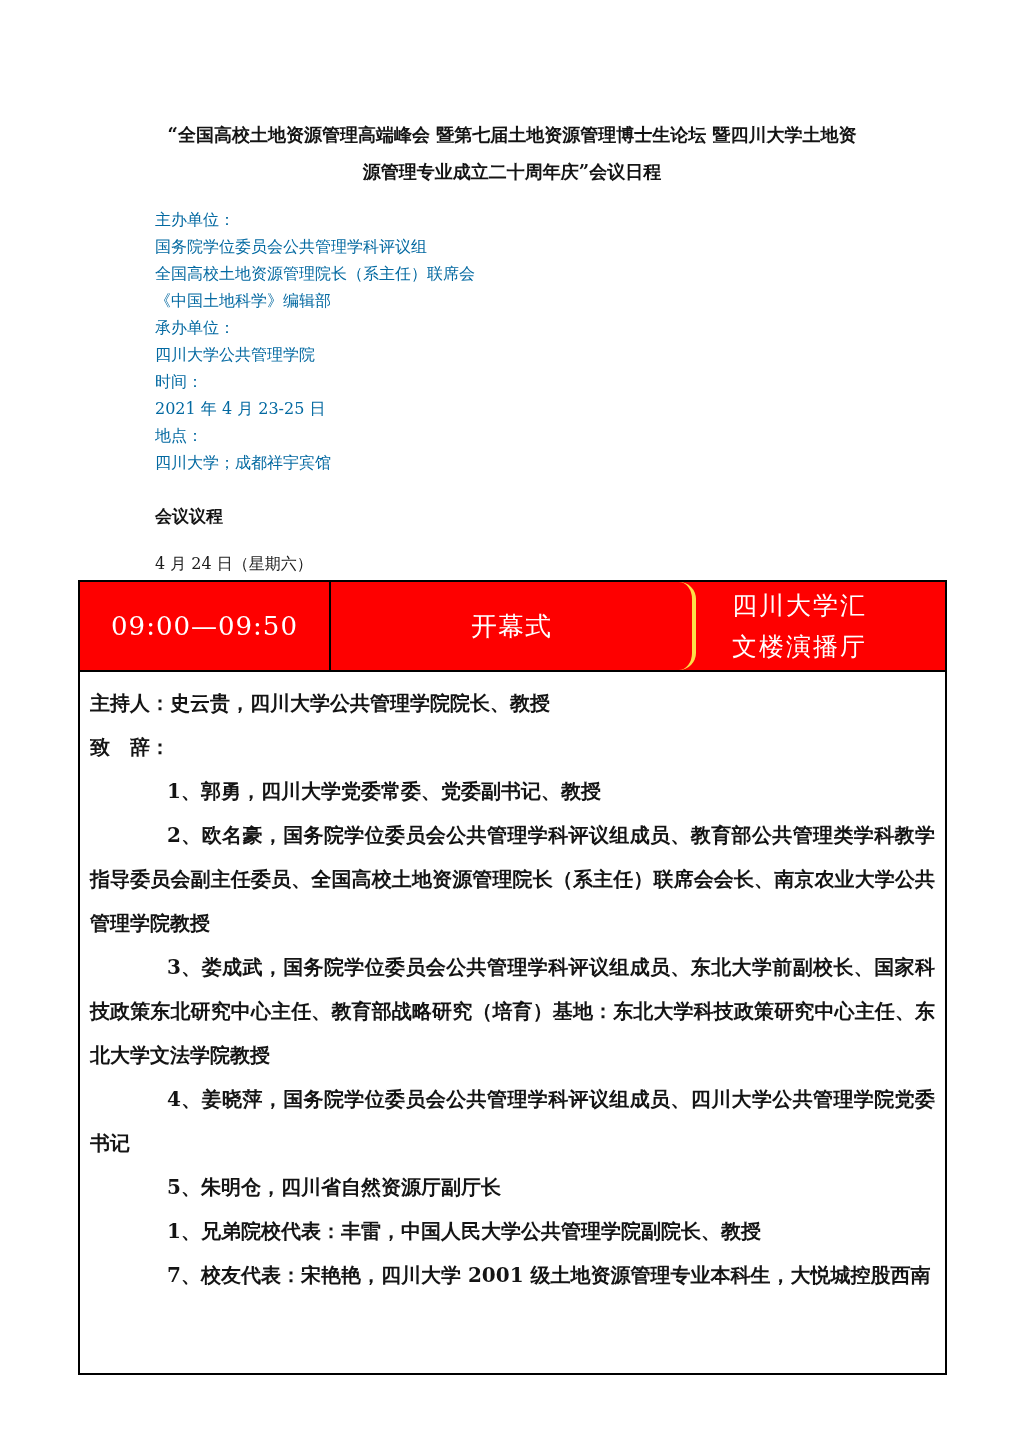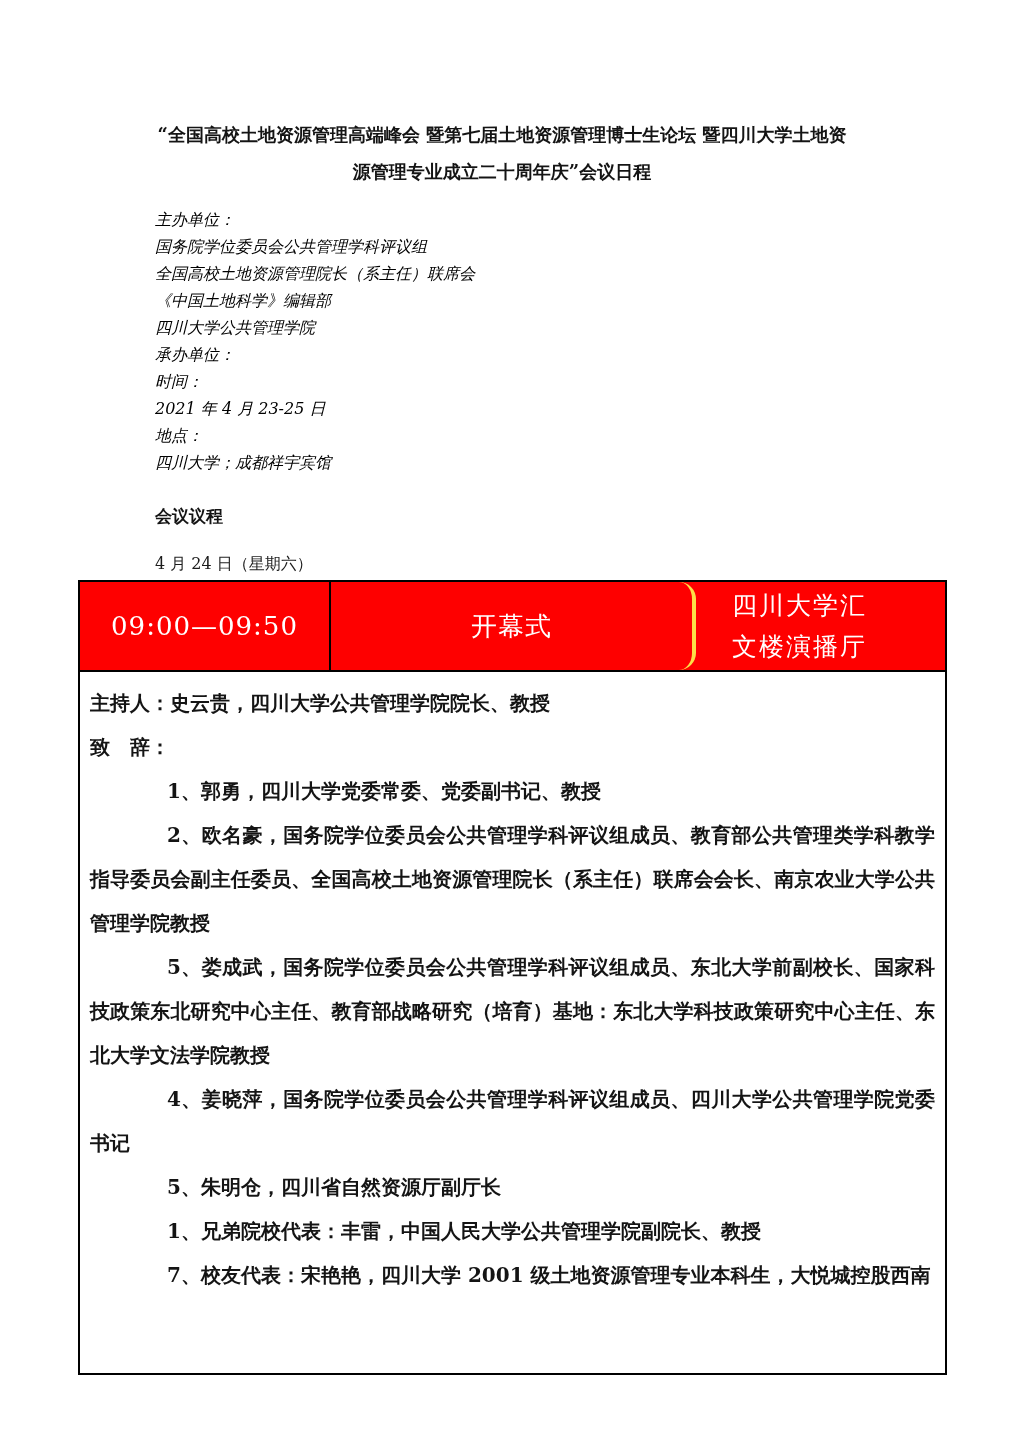--- a/index.html
+++ b/index.html
@@ -11,38 +11,37 @@
     font-family: "DejaVu Serif", "Liberation Serif", serif;
     color: #111111;
     overflow: hidden;
     box-sizing: border-box;
   }
   * { box-sizing: border-box; }
 
   .doc-title {
     position: absolute;
     top: 116px;
-    left: 70px;
+    left: 80px;
     width: 864px;
     text-align: center;
     font-weight: bold;
     font-size: 18px;
     line-height: 37px;
     color: #141414;
   }
 
   .info-block {
     position: absolute;
     top: 206px;
     left: 155px;
     width: 640px;
     font-size: 16px;
     line-height: 27px;
-    color: #000000;
-    font-style: italic;
+    color: #0369a1;
   }
 
   .agenda-heading {
     position: absolute;
     top: 505px;
     left: 155px;
     font-weight: bold;
     font-size: 17px;
     color: #141414;
   }
@@ -118,23 +117,23 @@
   <div class="info-block">
 
       <div class="info-line">主办单位：</div>
 
       <div class="info-line">国务院学位委员会公共管理学科评议组</div>
 
       <div class="info-line">全国高校土地资源管理院长（系主任）联席会</div>
 
       <div class="info-line">《中国土地科学》编辑部</div>
 
+      <div class="info-line">承办单位：</div>
+
       <div class="info-line">四川大学公共管理学院</div>
-
-      <div class="info-line">承办单位：</div>
 
       <div class="info-line">时间：</div>
 
       <div class="info-line">2021 年 4 月 23-25 日</div>
 
       <div class="info-line">地点：</div>
 
       <div class="info-line">四川大学；成都祥宇宾馆</div>
     </div>
 
@@ -154,21 +153,21 @@
     <div class="table-body">
 
         <p class="body-para">主持人：史云贵，四川大学公共管理学院院长、教授</p>
 
         <p class="body-para">致　辞：</p>
 
         <p class="body-para indented">1、郭勇，四川大学党委常委、党委副书记、教授</p>
 
         <p class="body-para indented">2、欧名豪，国务院学位委员会公共管理学科评议组成员、教育部公共管理类学科教学指导委员会副主任委员、全国高校土地资源管理院长（系主任）联席会会长、南京农业大学公共管理学院教授</p>
 
-        <p class="body-para indented">5、娄成武，国务院学位委员会公共管理学科评议组成员、东北大学前副校长、国家科技政策东北研究中心主任、教育部战略研究（培育）基地：东北大学科技政策研究中心主任、东北大学文法学院教授</p>
+        <p class="body-para indented">3、娄成武，国务院学位委员会公共管理学科评议组成员、东北大学前副校长、国家科技政策东北研究中心主任、教育部战略研究（培育）基地：东北大学科技政策研究中心主任、东北大学文法学院教授</p>
 
         <p class="body-para indented">4、姜晓萍，国务院学位委员会公共管理学科评议组成员、四川大学公共管理学院党委书记</p>
 
         <p class="body-para indented">5、朱明仓，四川省自然资源厅副厅长</p>
 
         <p class="body-para indented">1、兄弟院校代表：丰雷，中国人民大学公共管理学院副院长、教授</p>
 
         <p class="body-para indented">7、校友代表：宋艳艳，四川大学 2001 级土地资源管理专业本科生，大悦城控股西南</p>
       </div>
   </div>

